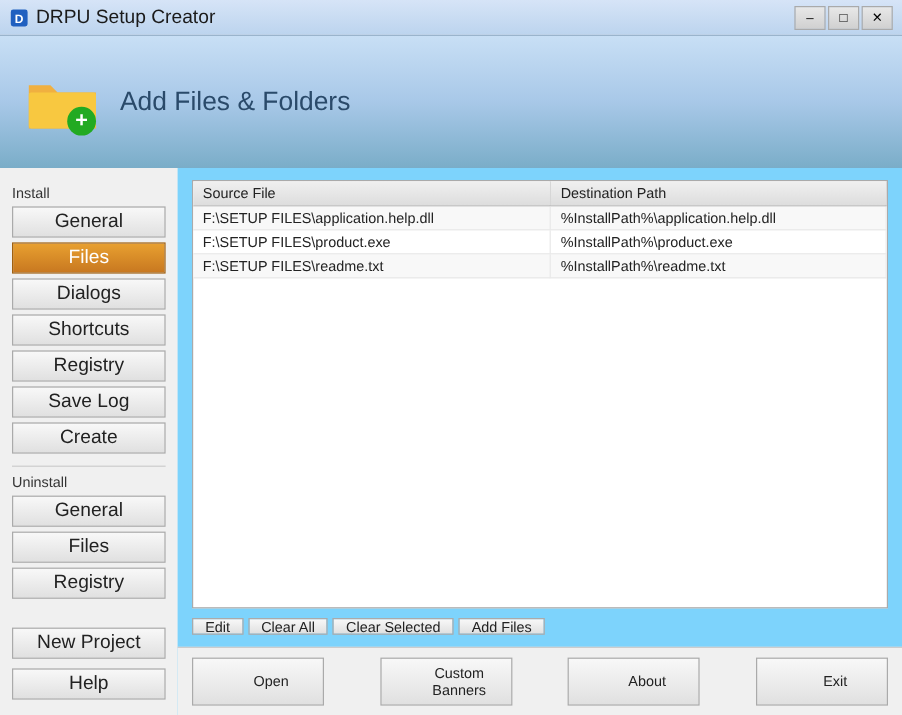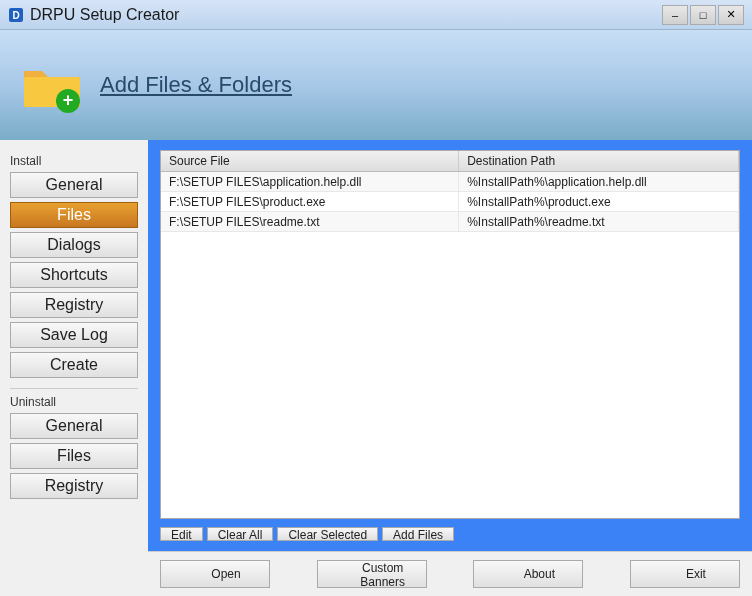--- a/index.html
+++ b/index.html
@@ -53,28 +53,27 @@
       height: 110px;
       display: flex;
       align-items: center;
       padding-left: 20px;
       gap: 16px;
     }
     .header-title {
       font-size: 22px;
       font-weight: normal;
       color: #2a4a6a;
-      text-decoration: underline;
     }
 
     
     .main-layout {
       display: flex;
       height: calc(596px - 30px - 110px);
-      background: #3b82f6;
+      background: #7dd3fc;
     }
 
     
     .sidebar {
       width: 148px;
       background: #f0f0f0;
       padding: 10px 10px;
       flex-shrink: 0;
     }
     .sidebar-group-label {
@@ -168,21 +167,21 @@
 
     .bottom-btn-row {
       display: flex;
       justify-content: space-between;
       padding: 8px 12px 8px 12px;
       background: #f0f0f0;
       border-top: 1px solid #ccc;
     }
     .bottom-btn {
       width: 110px;
-      height: 28px;
+      height: 40px;
       background: linear-gradient(to bottom, #f8f8f8, #e0e0e0);
       border: 1px solid #aaa;
       cursor: pointer;
       font-size: 12px;
       color: #222;
       padding-left: 22px;
     }
 
     
     .folder-svg { width: 64px; height: 64px; }
@@ -231,20 +230,24 @@
     <button class="sidebar-btn">Create</button>
 
     <div class="sidebar-divider"></div>
 
     <div class="sidebar-group-label">Uninstall</div>
 
     <button class="sidebar-btn">General</button>
     <button class="sidebar-btn">Files</button>
     <button class="sidebar-btn">Registry</button>
 
+    <div style="margin-top: 20px; display: flex; flex-direction: column; gap: 4px;">
+      <button class="sidebar-btn">New Project</button>
+      <button class="sidebar-btn">Help</button>
+    </div>
   </div>
 
   <div style="flex:1; display:flex; flex-direction:column;">
 
     <div class="content">
 
       <div class="file-table-container">
         <table class="file-table">
           <thead>
             <tr>

